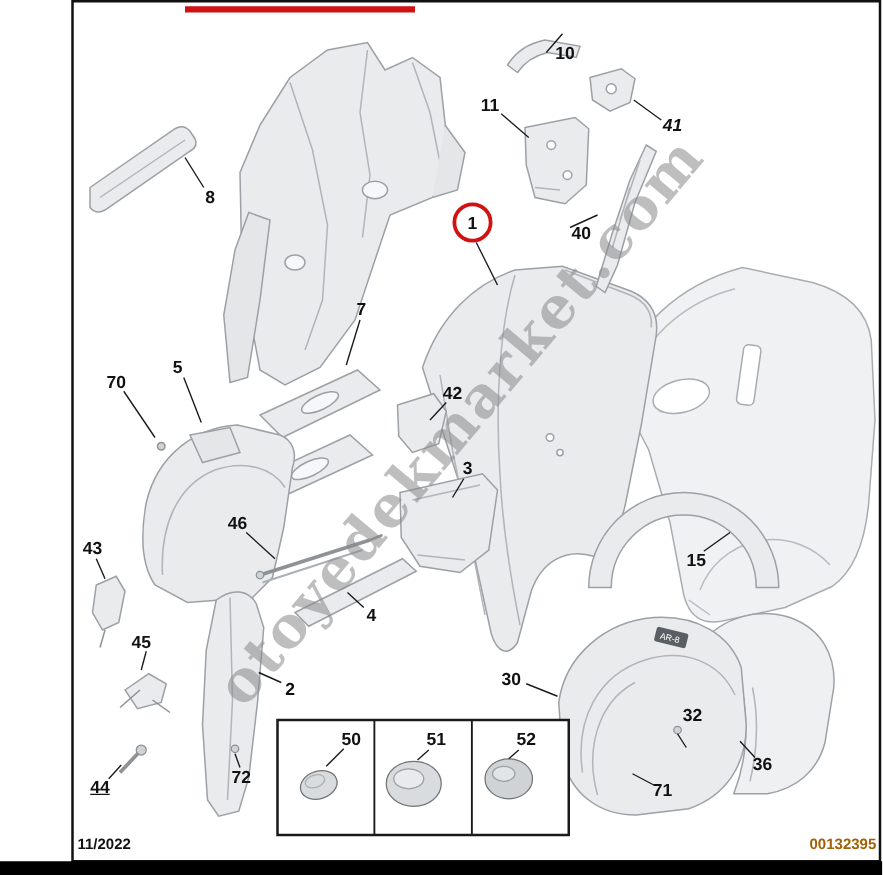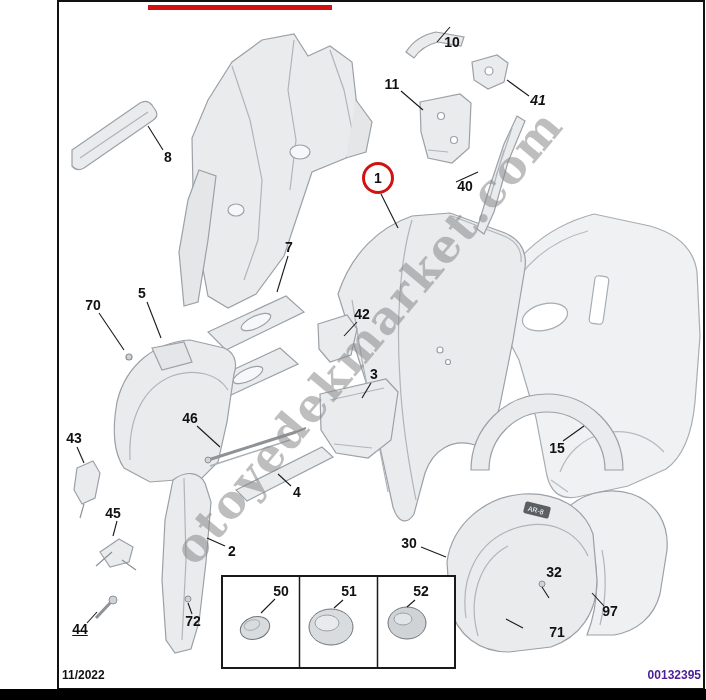--- a/index.html
+++ b/index.html
@@ -11,21 +11,21 @@
   .watermark{position:absolute;left:162px;top:540px;transform:rotate(-50deg);transform-origin:0 0;
              white-space:nowrap;font-family:"DejaVu Serif",serif;font-weight:bold;font-size:46px;
              letter-spacing:2px;color:var(--wmcolor,#8a8a8a);opacity:.55;pointer-events:none;}
   svg.diagram{position:absolute;left:0;top:0;}
   #label-layer{position:absolute;left:0;top:0;width:100%;height:100%;}
   .part-label{position:absolute;transform:translate(-50%,-50%);font-weight:bold;font-size:14px;
               color:#111;line-height:1;}
   .part-label.circled{border:3px solid var(--accent,#d01212);border-radius:50%;width:26px;height:26px;
               display:flex;align-items:center;justify-content:center;}
   .footer-left{position:absolute;left:62px;top:668px;font-weight:bold;font-size:12px;color:#111;}
-  .footer-right{position:absolute;right:5px;top:668px;font-weight:bold;font-size:12px;color:#4c1d95;padding-left:11px;}
+  .footer-right{position:absolute;right:5px;top:668px;font-weight:bold;font-size:12px;color:#a16207;padding-left:11px;}
 </style>
 </head>
 <body>
 
 <div class="canvas">
 
   <div class="frame"></div>
   <div class="red-topline"></div>
 
   <svg class="diagram" width="706" height="700" viewBox="0 0 706 700">
@@ -208,22 +208,22 @@
       <div class="part-label" style="left: 538px; top: 100px; font-style: italic;">41</div>
       <div class="part-label" style="left: 362px; top: 314px;">42</div>
       <div class="part-label" style="left: 74px; top: 438px;">43</div>
       <div class="part-label" style="left: 80px; top: 629px; text-decoration: underline;">44</div>
       <div class="part-label" style="left: 113px; top: 513px;">45</div>
       <div class="part-label" style="left: 190px; top: 418px;">46</div>
       <div class="part-label" style="left: 281px; top: 591px;">50</div>
       <div class="part-label" style="left: 349px; top: 591px;">51</div>
       <div class="part-label" style="left: 421px; top: 591px;">52</div>
       <div class="part-label" style="left: 93px; top: 305px;">70</div>
-      <div class="part-label" style="left: 530px; top: 632px; margin-left: 27px;">71</div>
+      <div class="part-label" style="left: 530px; top: 632px;">71</div>
       <div class="part-label" style="left: 193px; top: 621px;">72</div>
-      <div class="part-label" style="left: 610px; top: 611px;">97</div>
+      <div class="part-label" style="left: 610px; top: 611px;">36</div>
     </div>
 
   <div class="footer-left">11/2022</div>
   <div class="footer-right">00132395</div>
 
   <div class="bottom-bar"></div>
 </div>
 
 </body></html>

